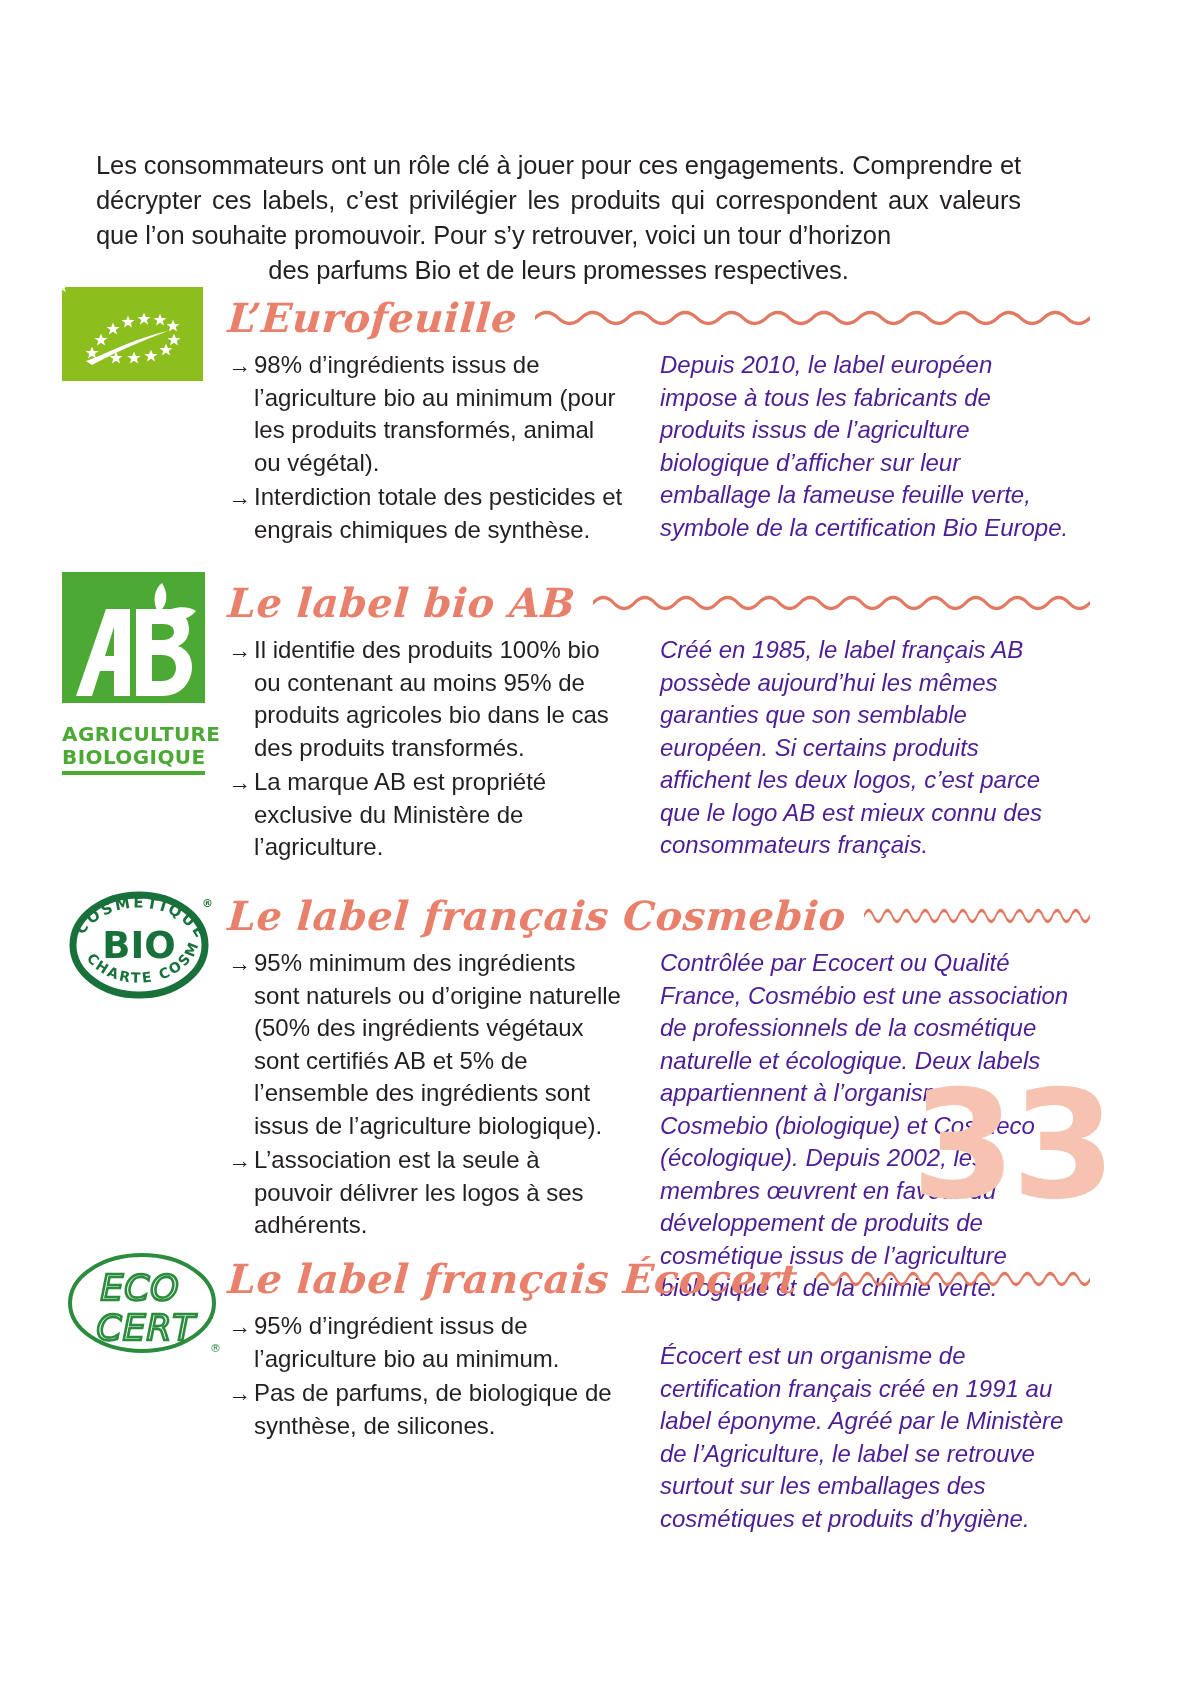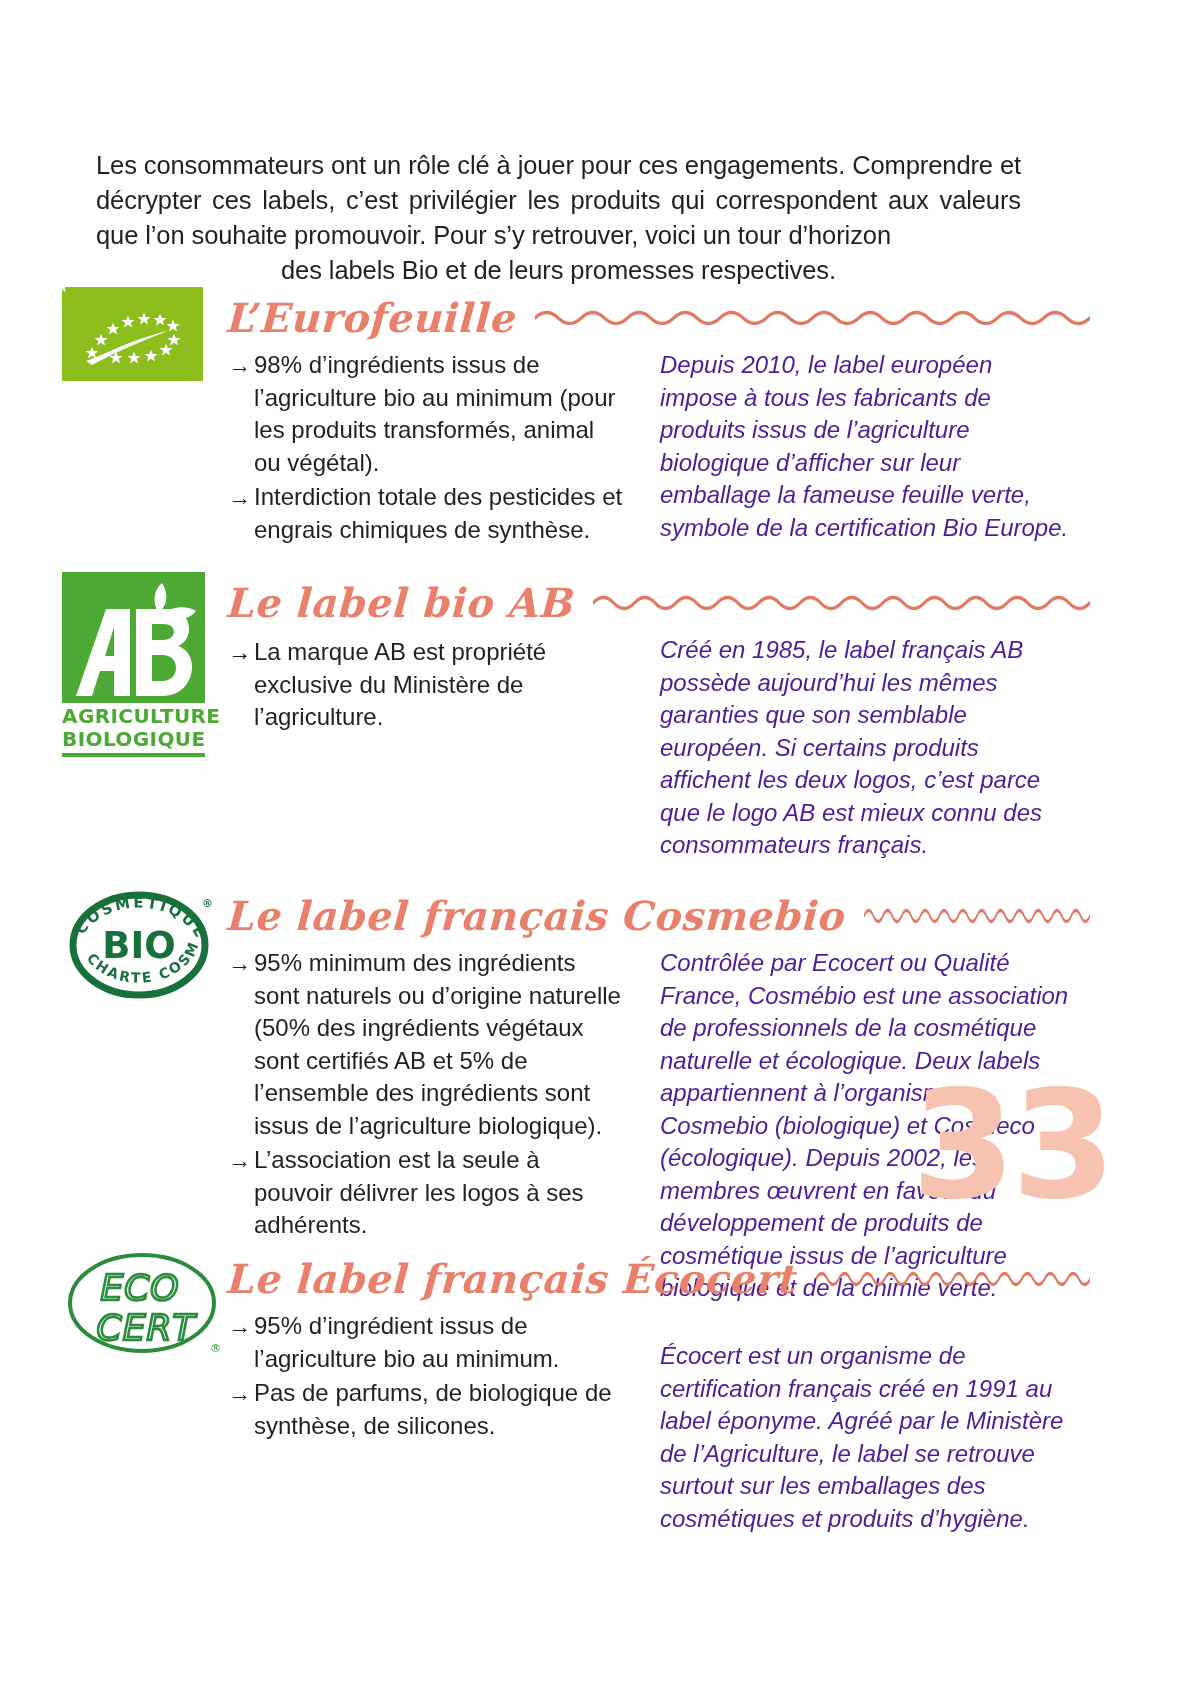--- a/index.html
+++ b/index.html
@@ -148,21 +148,21 @@
 
   .ab-logo-wrap { width: 143px; }
   .ab-square {
     width: 143px;
     height: 131px;
     background: #4ca934;
     position: relative;
   }
   .ab-square svg { display:block; width:143px; height:131px; }
   .ab-caption {
-    margin-top: 2px;
+    margin-top: 20px;
     font-family: "DejaVu Sans", sans-serif;
     font-weight: 700;
     font-size: 20px;
     line-height: 23px;
     letter-spacing: 0.4px;
     color: #4ca934;
     text-align: left;
     border-bottom: 4px solid #4ca934;
     padding-bottom: 2px;
     width: 143px;
@@ -187,21 +187,21 @@
     letter-spacing: -4px;
   }
 </style>
 </head>
 <body>
 
 <div class="page">
 
   <p class="intro">
     <span>Les consommateurs ont un rôle clé à jouer pour ces engagements. Comprendre et décrypter ces labels, c’est privilégier les produits qui correspondent aux valeurs que l’on souhaite promouvoir. Pour s’y retrouver, voici un tour d’horizon</span>
-    <span class="line-last">des labels Bio et de leurs promesses respectives.</span>
+    <span class="line-last">des parfums Bio et de leurs promesses respectives.</span>
   </p>
 
   <div class="label-block" style="top:287px;">
     <div class="logo-cell">
       <div class="eu-logo">
         <svg viewBox="0 0 141 94" xmlns="http://www.w3.org/2000/svg" aria-hidden="true">
           <g fill="#ffffff">
 
             <g id="st">
               <polygon points="0,-6 1.76,-1.85 6.2,-1.85 2.6,0.9 3.9,5.2 0,2.6 -3.9,5.2 -2.6,0.9 -6.2,-1.85 -1.76,-1.85"></polygon>
@@ -279,21 +279,21 @@
         <div class="squiggle">
           <svg viewBox="0 0 600 26" preserveAspectRatio="none" xmlns="http://www.w3.org/2000/svg" aria-hidden="true">
             <path d="M0,13 q12.5,-11 25,0 t25,0 t25,0 t25,0 t25,0 t25,0 t25,0 t25,0 t25,0 t25,0 t25,0 t25,0 t25,0 t25,0 t25,0 t25,0 t25,0 t25,0 t25,0 t25,0 t25,0 t25,0 t25,0 t25,0" fill="none" stroke="#e17a62" stroke-width="3.4" stroke-linecap="round"></path>
           </svg>
         </div>
       </div>
 
       <div class="columns" style="height:210px;">
         <div class="col-left">
           <ul class="bullets">
-            <li><span class="arrow">→</span></li>
+            <li><span class="arrow">→</span><span>Il identifie des produits 100% bio ou contenant au moins 95% de produits agricoles bio dans le cas des produits transformés.</span></li>
             <li><span class="arrow">→</span><span>La marque AB est propriété exclusive du Ministère de l’agriculture.</span></li>
           </ul>
         </div>
         <div class="col-right">Créé en 1985, le label français AB possède aujourd’hui les mêmes garanties que son semblable européen. Si certains produits affichent les deux logos, c’est parce que le logo AB est mieux connu des consommateurs français.</div>
       </div>
     </div>
   </div>
 
   <div class="label-block" style="top:885px;">
     <div class="logo-cell">

